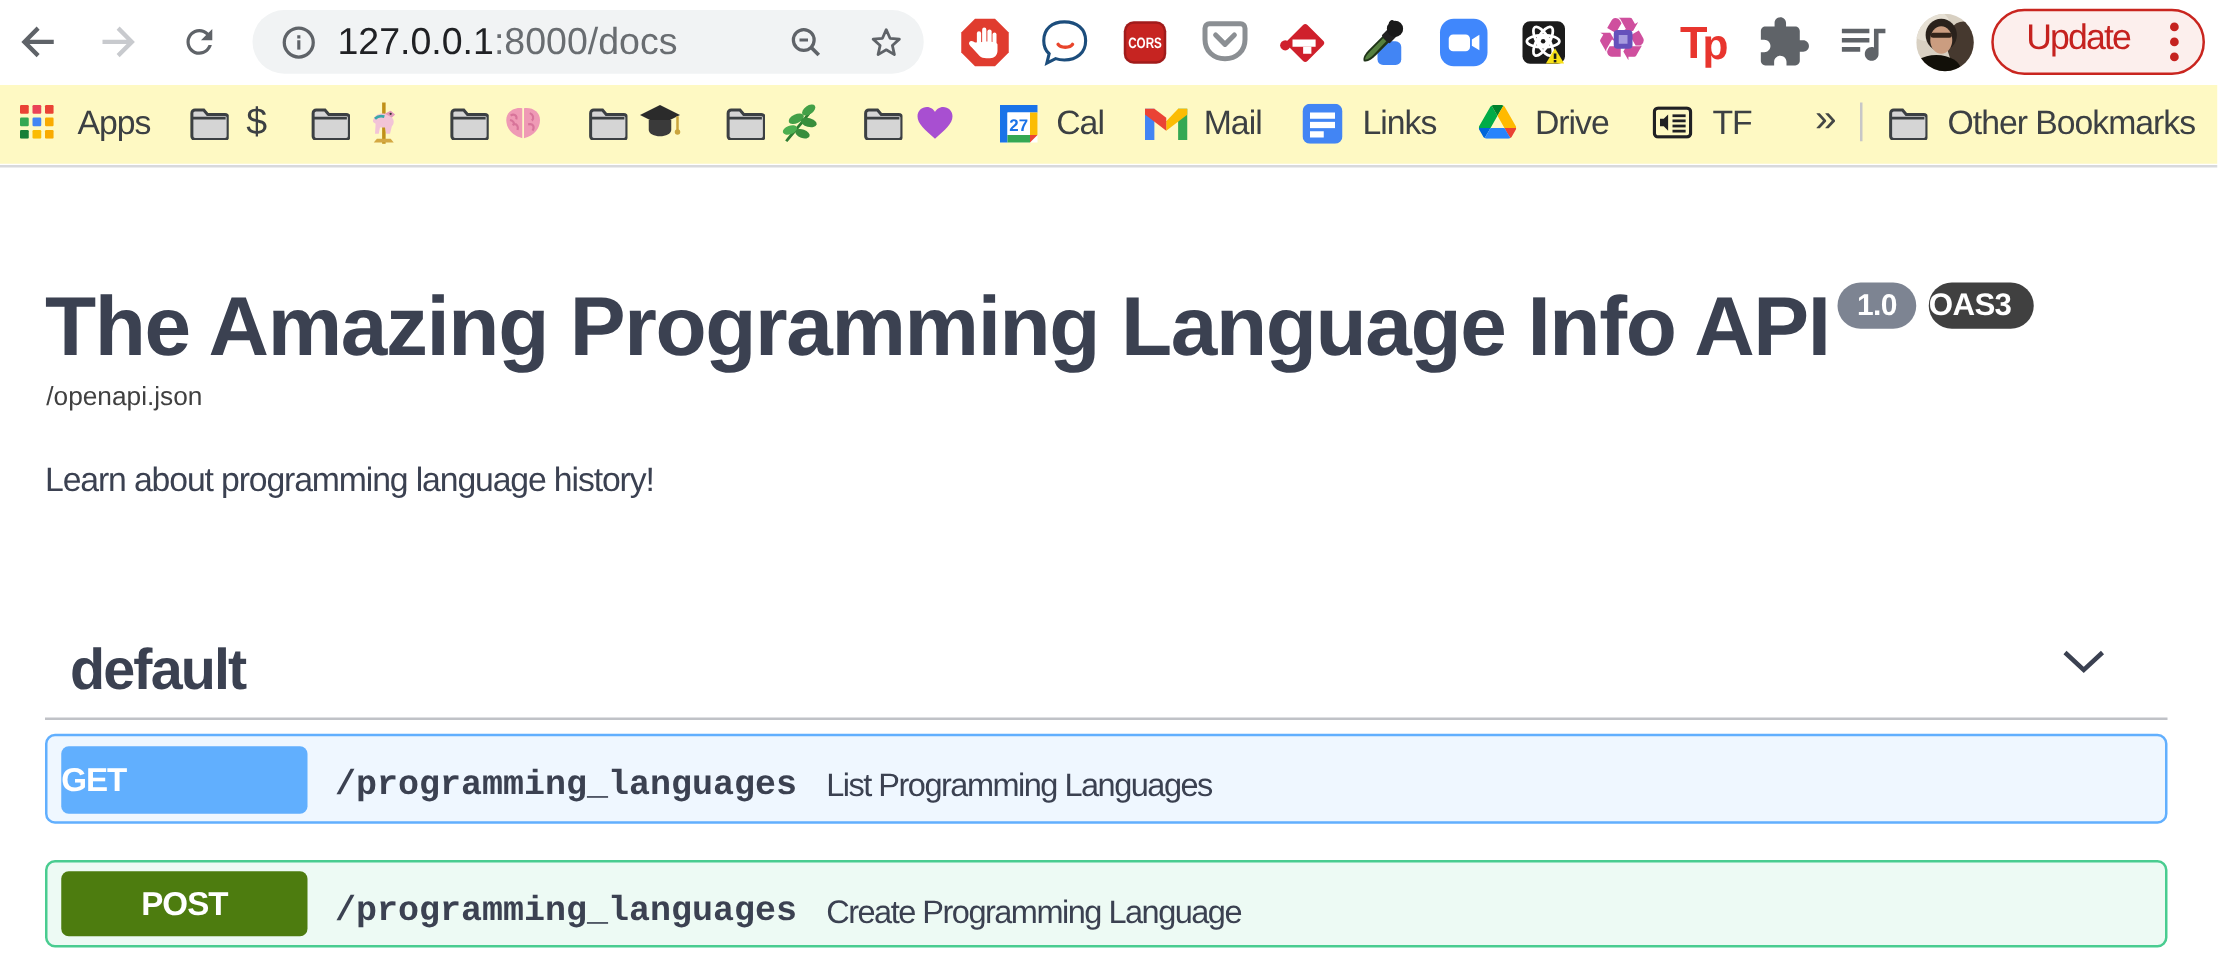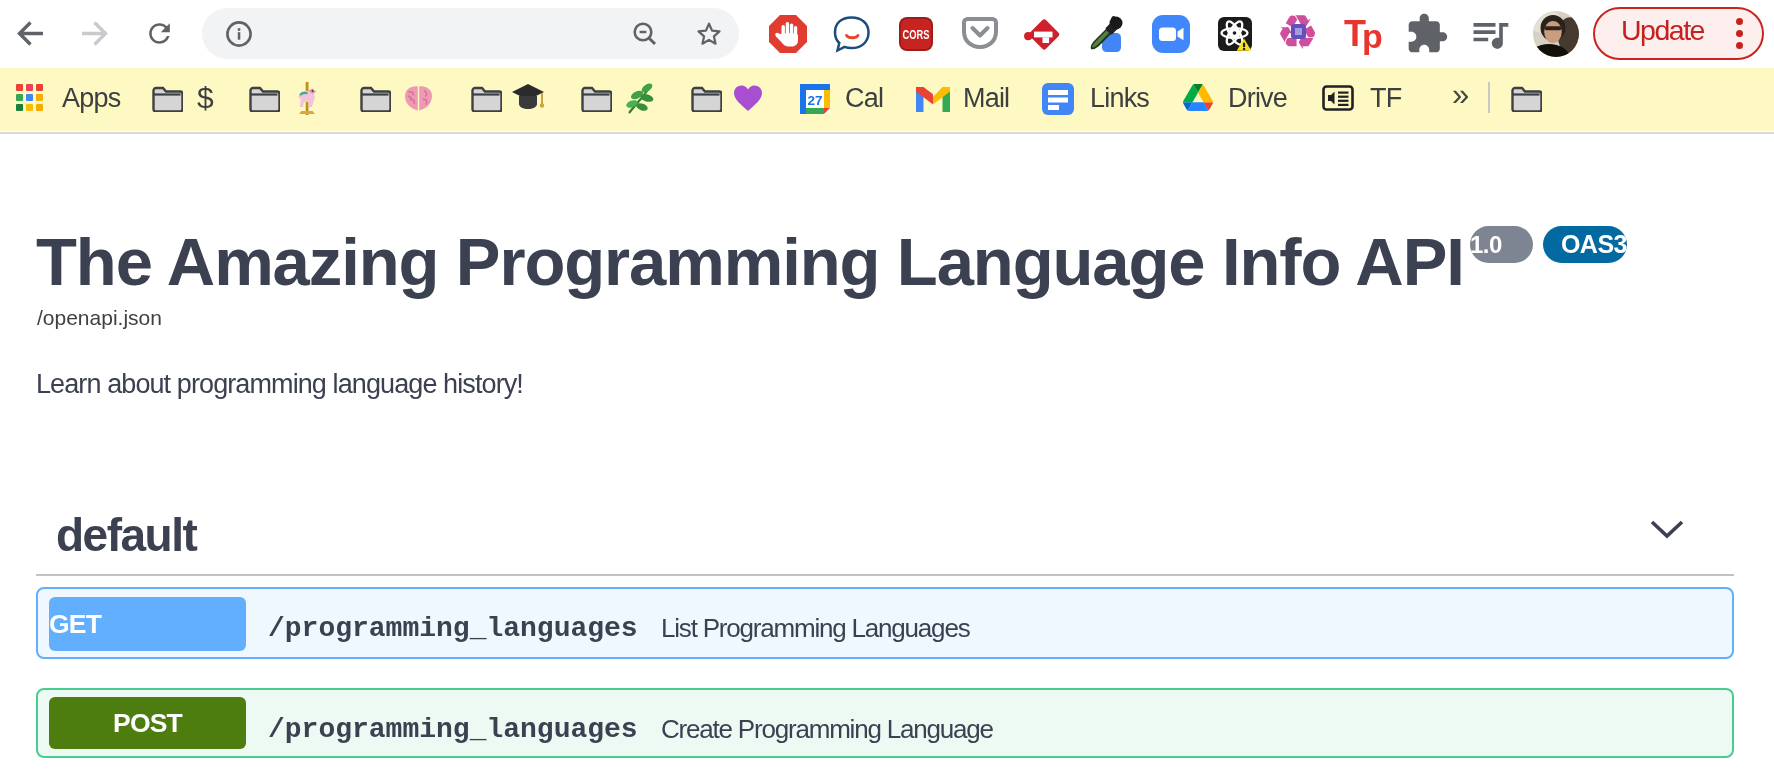--- a/index.html
+++ b/index.html
@@ -26,20 +26,21 @@
   </svg>
 
   <div class="abs" style="left:202px;top:8px;width:537px;height:51px;border-radius:26px;background:#f1f3f4"></div>
 
   <svg class="ic" style="left:225px;top:20px" width="28" height="28" viewBox="0 0 28 28">
     <circle cx="14" cy="14" r="11.6" stroke="#5f6368" stroke-width="2.6" fill="none"></circle>
     <rect x="12.8" y="12.2" width="2.5" height="7.5" fill="#5f6368"></rect>
     <rect x="12.8" y="8.2" width="2.5" height="2.6" fill="#5f6368"></rect>
   </svg>
 
+  <div class="abs" style="left:270px;top:17px;font-size:30px;color:#202124;white-space:nowrap">127.0.0.1<span style="color:#696d71">:8000/docs</span></div>
 
   <svg class="ic" style="left:631px;top:20px" width="28" height="28" viewBox="0 0 28 28">
     <circle cx="12" cy="12" r="8.3" stroke="#5f6368" stroke-width="2.6" fill="none"></circle>
     <line x1="8.6" y1="12" x2="15.4" y2="12" stroke="#5f6368" stroke-width="2.4"></line>
     <line x1="18.2" y1="18.2" x2="24" y2="24" stroke="#5f6368" stroke-width="3"></line>
   </svg>
 
   <svg class="ic" style="left:695px;top:20px" width="28" height="28" viewBox="0 0 24 24">
     <path fill="none" stroke="#5f6368" stroke-width="1.9" stroke-linejoin="round" d="M12 3.2l2.6 5.9 6.4.6-4.8 4.3 1.4 6.3-5.6-3.3-5.6 3.3 1.4-6.3-4.8-4.3 6.4-.6z"></path>
   </svg>
@@ -281,26 +282,27 @@
   </svg>
   <div class="abs" style="left:1370px;top:15px;font-size:27px;letter-spacing:-0.8px;color:#3c4043;white-space:nowrap">TF</div>
 
   <div class="abs" style="left:1452px;top:9px;font-size:31px;color:#444746">»</div>
   <div class="abs" style="left:1488px;top:14px;width:2px;height:31px;background:#c7c7c7"></div>
 
   <svg class="ic fold" style="left:1510px;top:17px" width="32" height="27" viewBox="0 0 32 27">
       <path d="M2.5 5.5 a2.5 2.5 0 0 1 2.5-2.5 h7 l3 3.5 h14 a2.5 2.5 0 0 1 2.5 2.5 v15 a2.5 2.5 0 0 1-2.5 2.5 h-24 a2.5 2.5 0 0 1-2.5-2.5 z" fill="#d5d5d5" stroke="#3c4043" stroke-width="2.4"></path>
       <line x1="2.5" y1="9.5" x2="29.5" y2="9.5" stroke="#3c4043" stroke-width="2.2"></line>
     </svg>
+  <div class="abs" style="left:1558px;top:15px;font-size:27px;letter-spacing:-0.8px;color:#3c4043;white-space:nowrap">Other Bookmarks</div>
 </div>
 <div class="abs" style="left:0;top:132px;width:1774px;height:2px;background:#d8d9dc"></div>
 
 <div class="abs" style="left:36px;top:223px;font-size:67px;letter-spacing:-1.1px;font-weight:bold;color:#3b4151;white-space:nowrap" id="title">The Amazing Programming Language Info API</div>
-<div class="abs" style="left:1470px;top:226px;width:63px;height:37px;border-radius:19px;background:#7d8492;color:#fff;font-size:24px;letter-spacing:-0.5px;font-weight:bold;text-align:left;line-height:37px">1.0</div>
-<div class="abs" style="left:1543px;top:226px;width:84px;height:37px;border-radius:19px;background:#0369a1;color:#fff;font-size:25px;letter-spacing:-0.5px;font-weight:bold;text-align:right;line-height:37px">OAS3</div>
+<div class="abs" style="left:1470px;top:226px;width:63px;height:37px;border-radius:19px;background:#7d8492;color:#fff;font-size:24px;letter-spacing:-0.5px;font-weight:bold;text-align:center;line-height:37px">1.0</div>
+<div class="abs" style="left:1543px;top:226px;width:84px;height:37px;border-radius:19px;background:#404040;color:#fff;font-size:25px;letter-spacing:-0.5px;font-weight:bold;text-align:left;line-height:37px">OAS3</div>
 <div class="abs" style="left:37px;top:306px;font-size:21px;color:#404040;white-space:nowrap">/openapi.json</div>
 <div class="abs" style="left:36px;top:369px;font-size:27px;letter-spacing:-0.9px;color:#3b4151;white-space:nowrap">Learn about programming language history!</div>
 
 <div class="abs" style="left:56px;top:508px;font-size:46px;letter-spacing:-1.5px;font-weight:bold;color:#3b4151;white-space:nowrap">default</div>
 <svg class="ic" style="left:1649px;top:519px" width="36" height="20" viewBox="0 0 36 20">
   <path d="M3 3 L18 17 L33 3" stroke="#3b4151" stroke-width="3.6" fill="none"></path>
 </svg>
 <div class="abs" style="left:36px;top:574px;width:1698px;height:2px;background:#c0c2c7"></div>
 
 <div class="abs" style="left:36px;top:587px;width:1698px;height:72px;background:#eff7ff;border:2px solid #61affe;border-radius:8px"></div>

